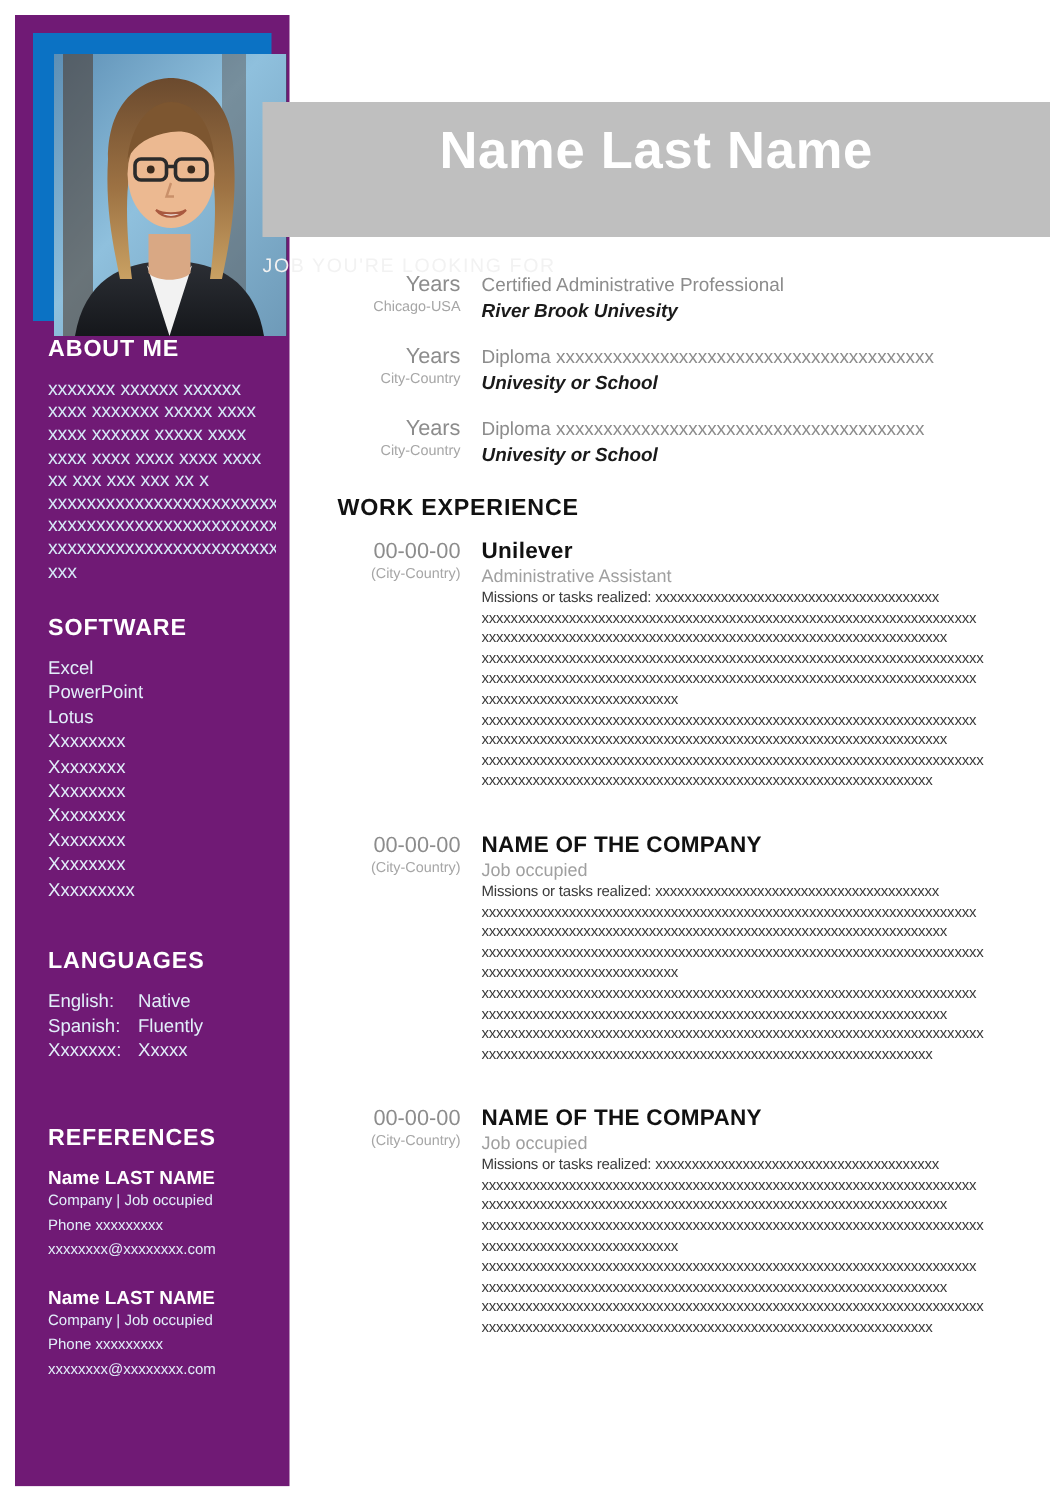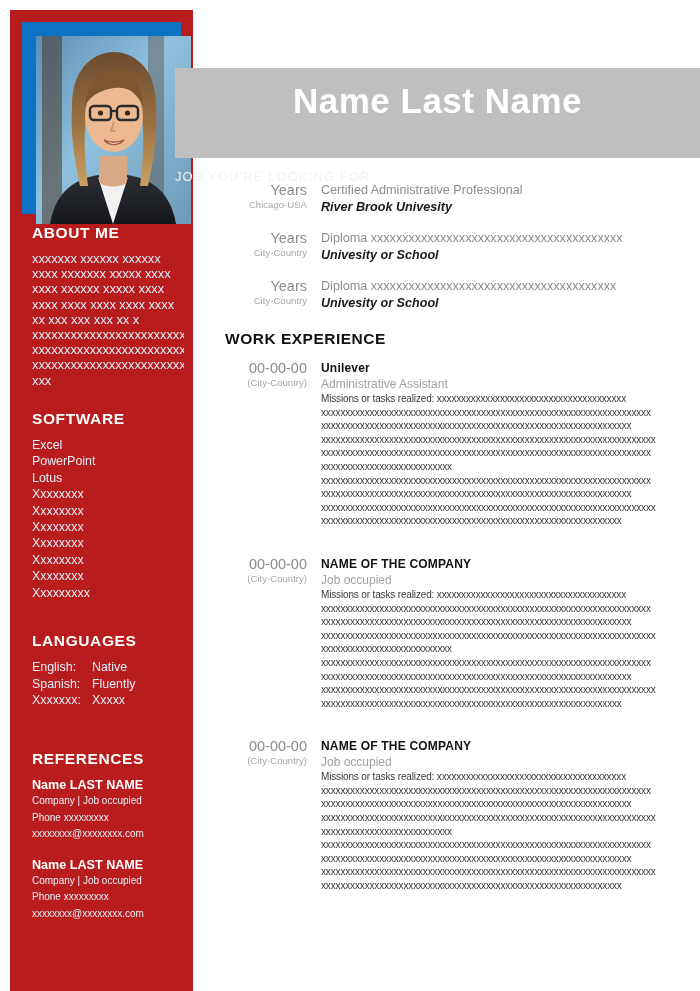--- a/index.html
+++ b/index.html
@@ -18,21 +18,21 @@
     overflow: hidden;
   }
 
   
   #sidebar {
     position: absolute;
     left: 10px;
     top: 10px;
     width: 183px;
     height: 981px;
-    background: #b91c1c;
+    background: #701a75;
   }
   #photo-frame {
     position: absolute;
     left: 12px;
     top: 12px;
     width: 159px;
     height: 192px;
     background: #0B72C4;
   }
   #photo {
@@ -176,21 +176,21 @@
   }
   .edu-school {
     color: #1a1a1a;
     font-size: 12.6px;
     font-style: italic;
     font-weight: bold;
     line-height: 17px;
   }
   .job-company {
     color: #111111;
-    font-size: 12px;
+    font-size: 15px;
     font-weight: bold;
     line-height: 16px;
     letter-spacing: 0.2px;
   }
   .job-role {
     color: #A0A0A0;
     font-size: 12px;
     line-height: 16px;
   }
   .job-line {

